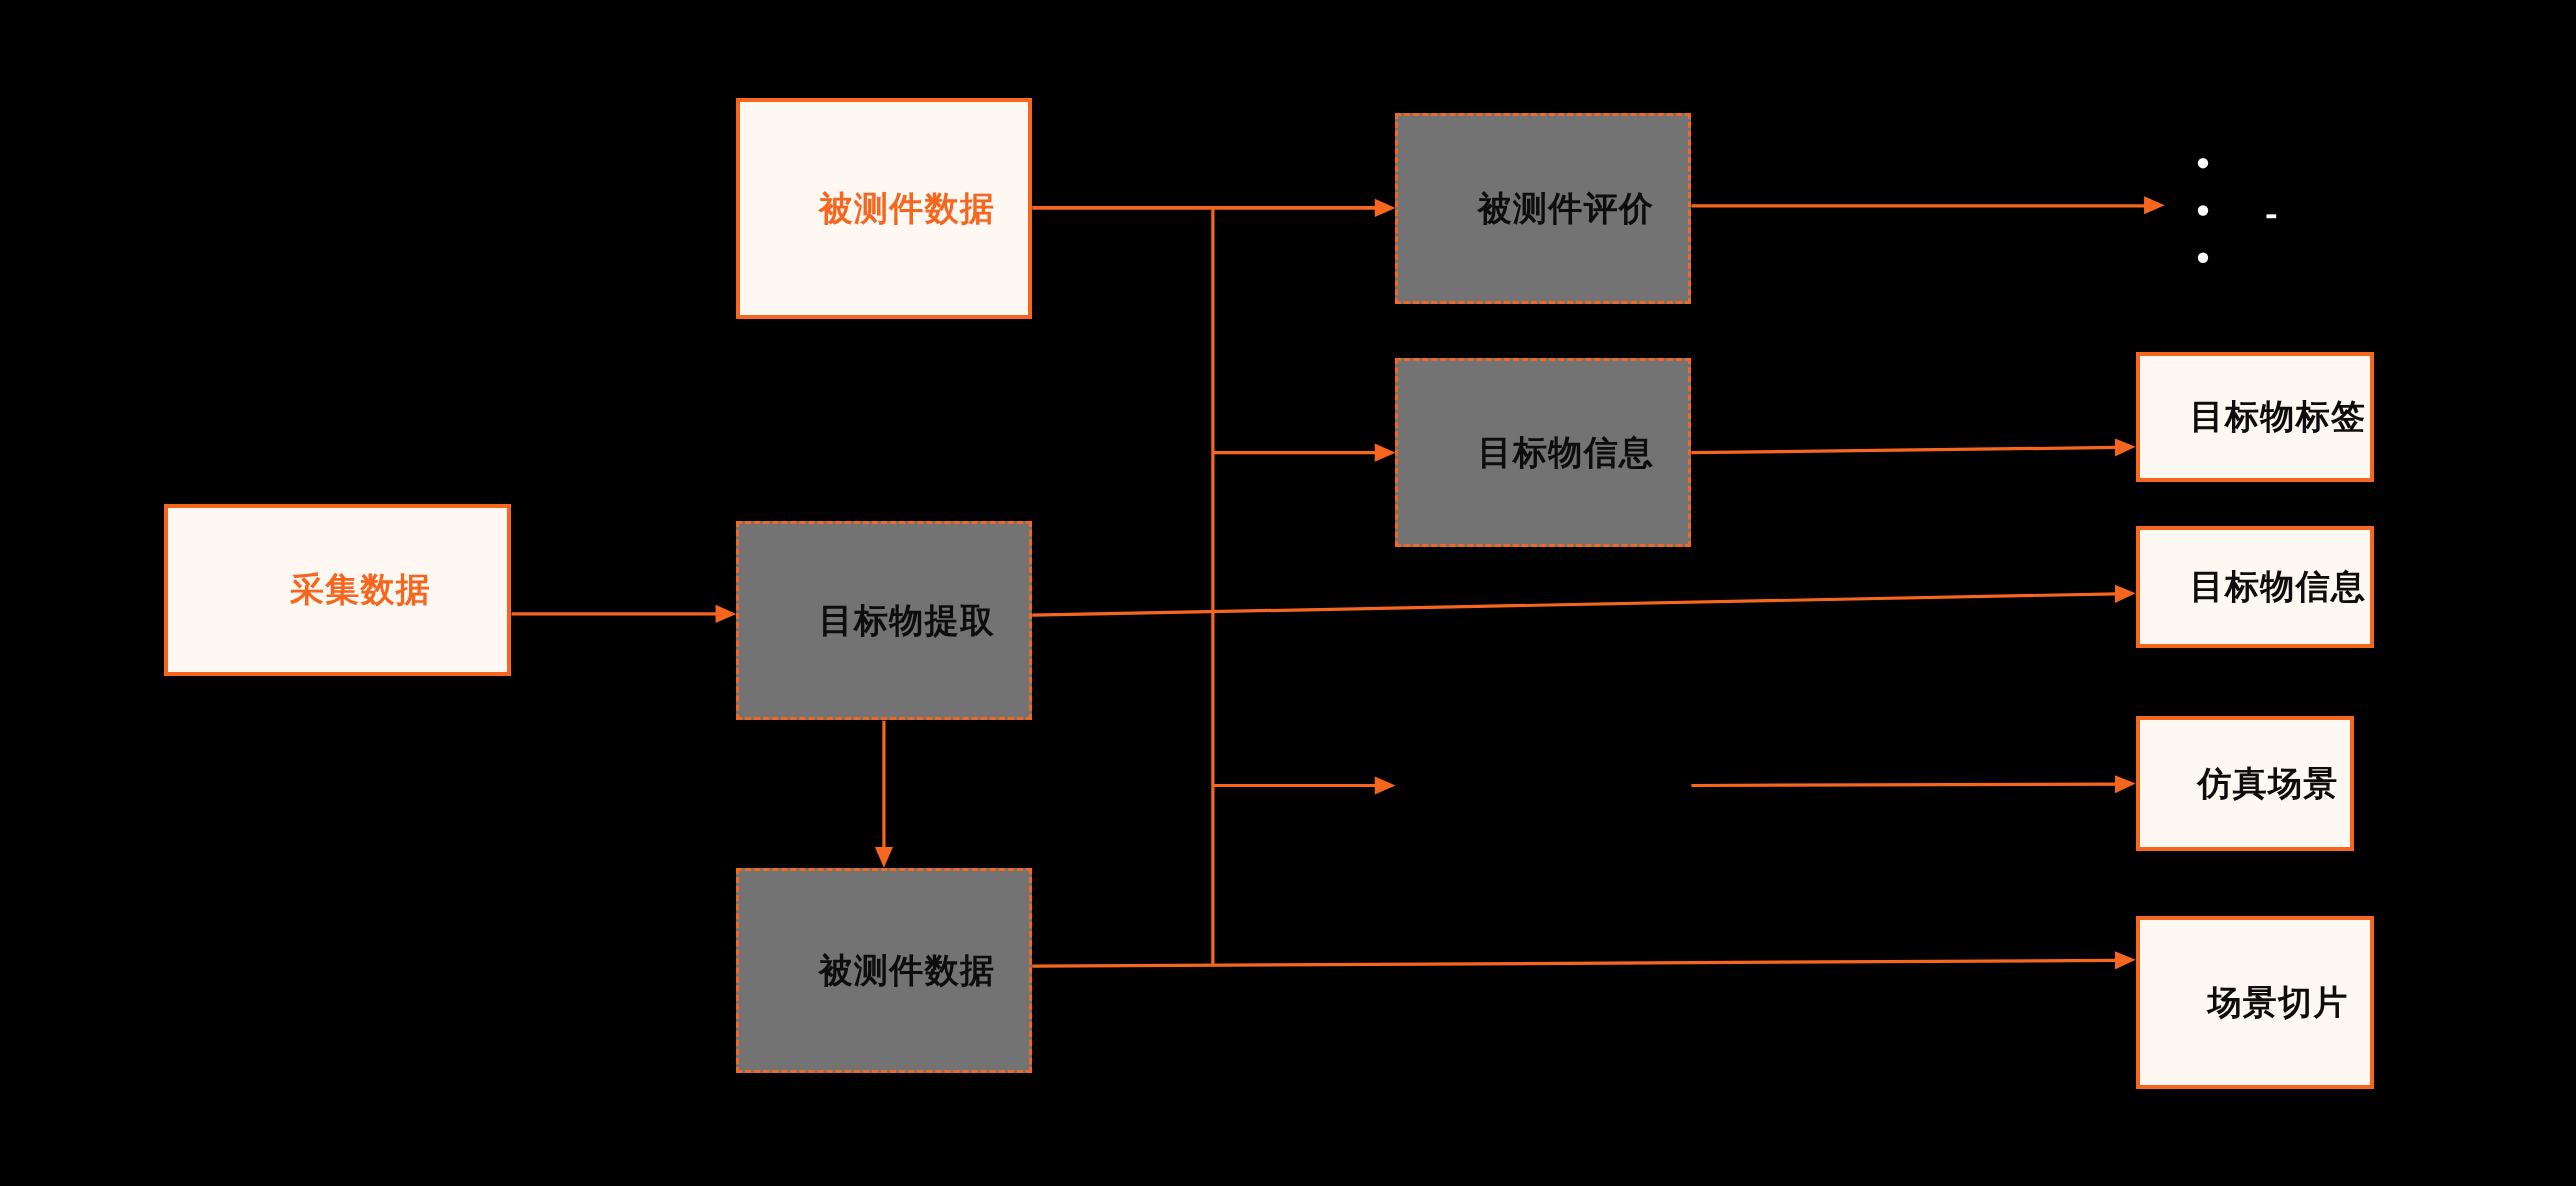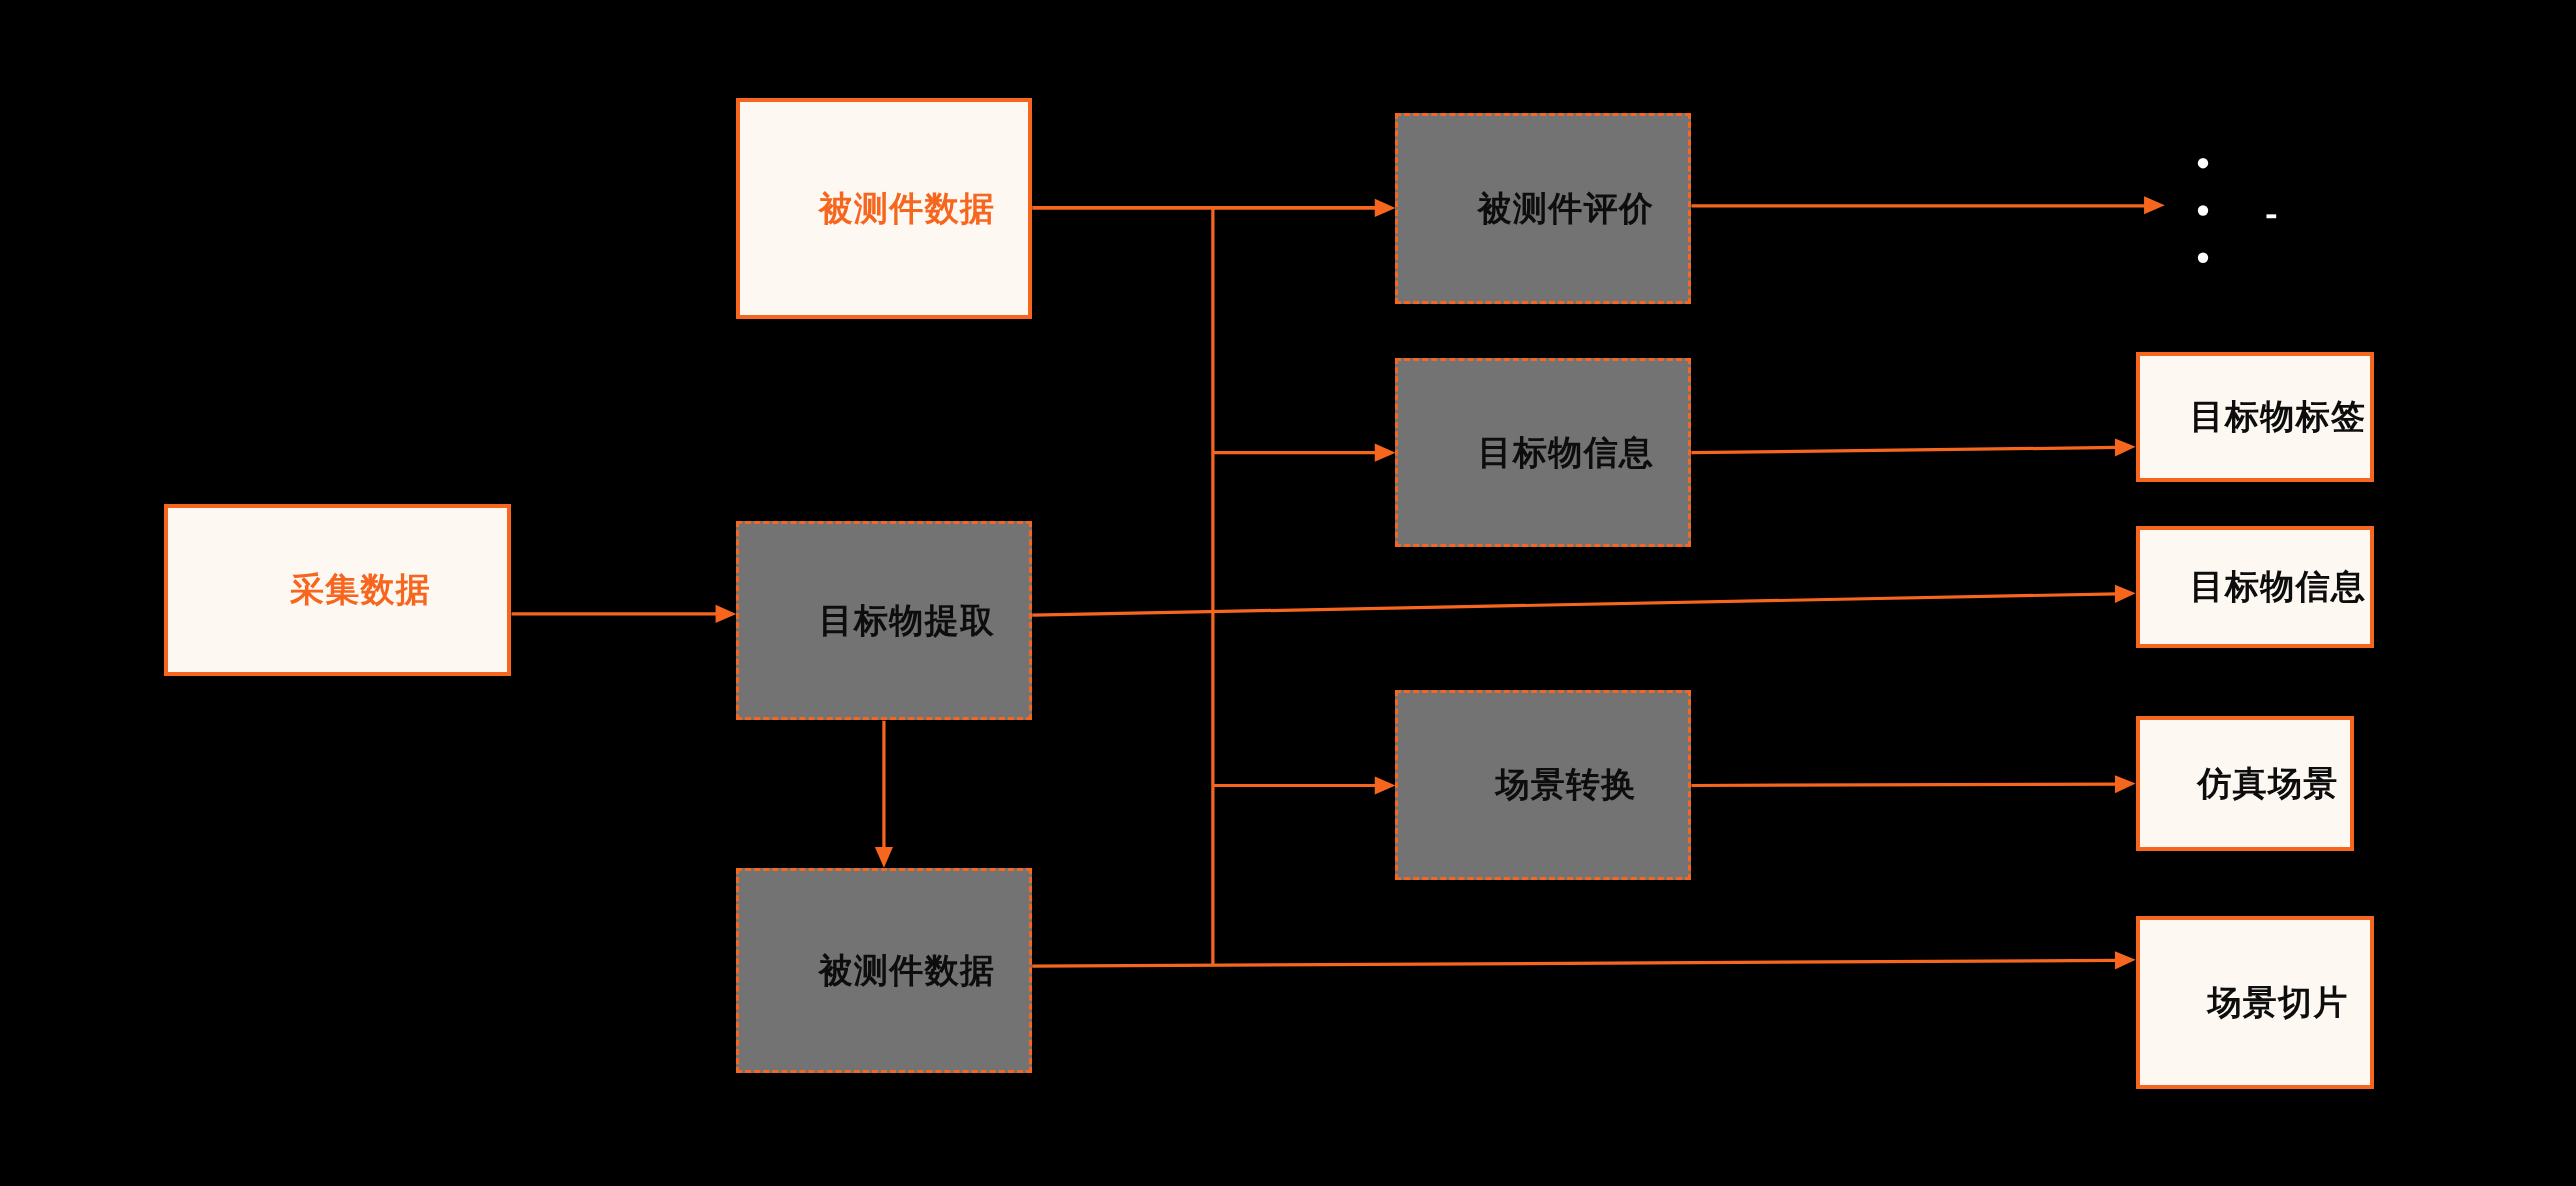--- a/index.html
+++ b/index.html
@@ -89,23 +89,20 @@
   </div>
 
   <div class="node blue" style="left:1395px;top:113px;width:296px;height:191px">
     <span class="lbl dark">被测件评价</span>
   </div>
 
   <div class="node blue" style="left:1395px;top:358px;width:296px;height:189px">
     <span class="lbl dark">目标物信息</span>
   </div>
 
-  <div class="node blue" style="left:1395px;top:690px;width:296px;height:190px">
-    <span class="lbl dark">场景转换</span>
-  </div>
 
   <div class="node cream" style="left:2136px;top:352px;width:238px;height:130px">
     <span class="lbl dark">目标物标签</span>
   </div>
 
   <div class="node cream" style="left:2136px;top:526px;width:238px;height:122px">
     <span class="lbl dark">目标物信息</span>
   </div>
 
   <div class="node cream" style="left:2136px;top:716px;width:218px;height:135px">

